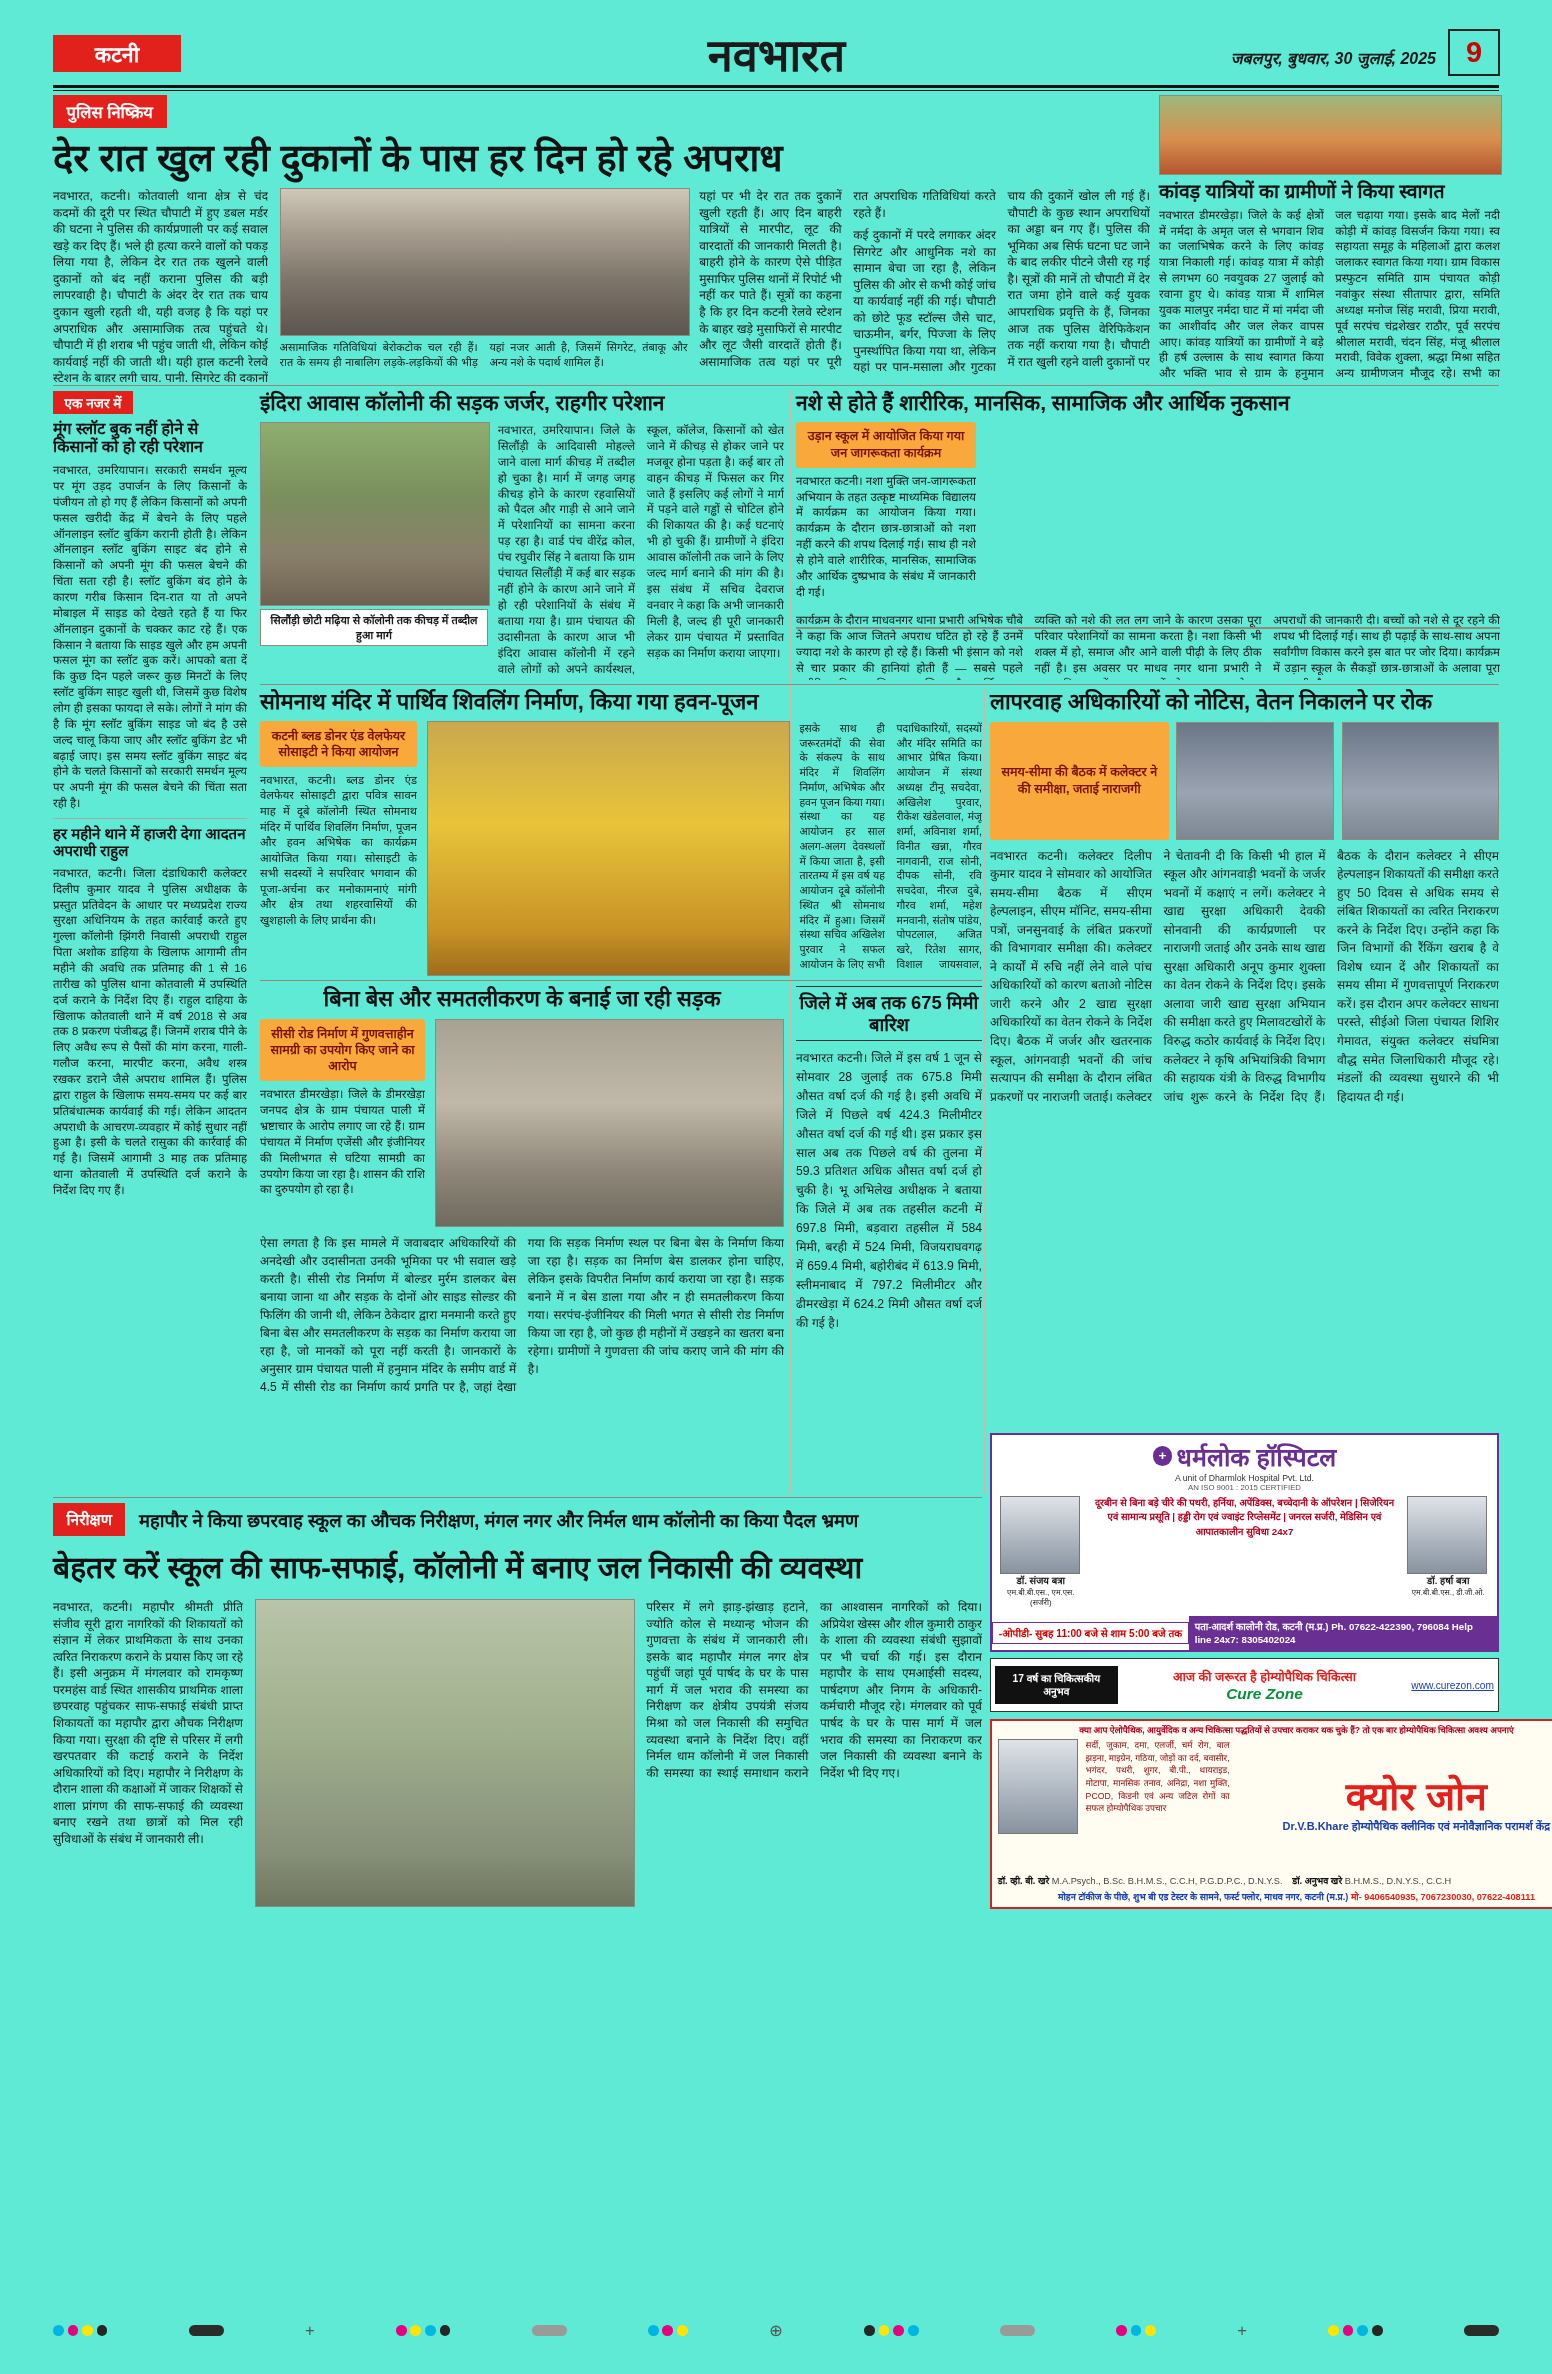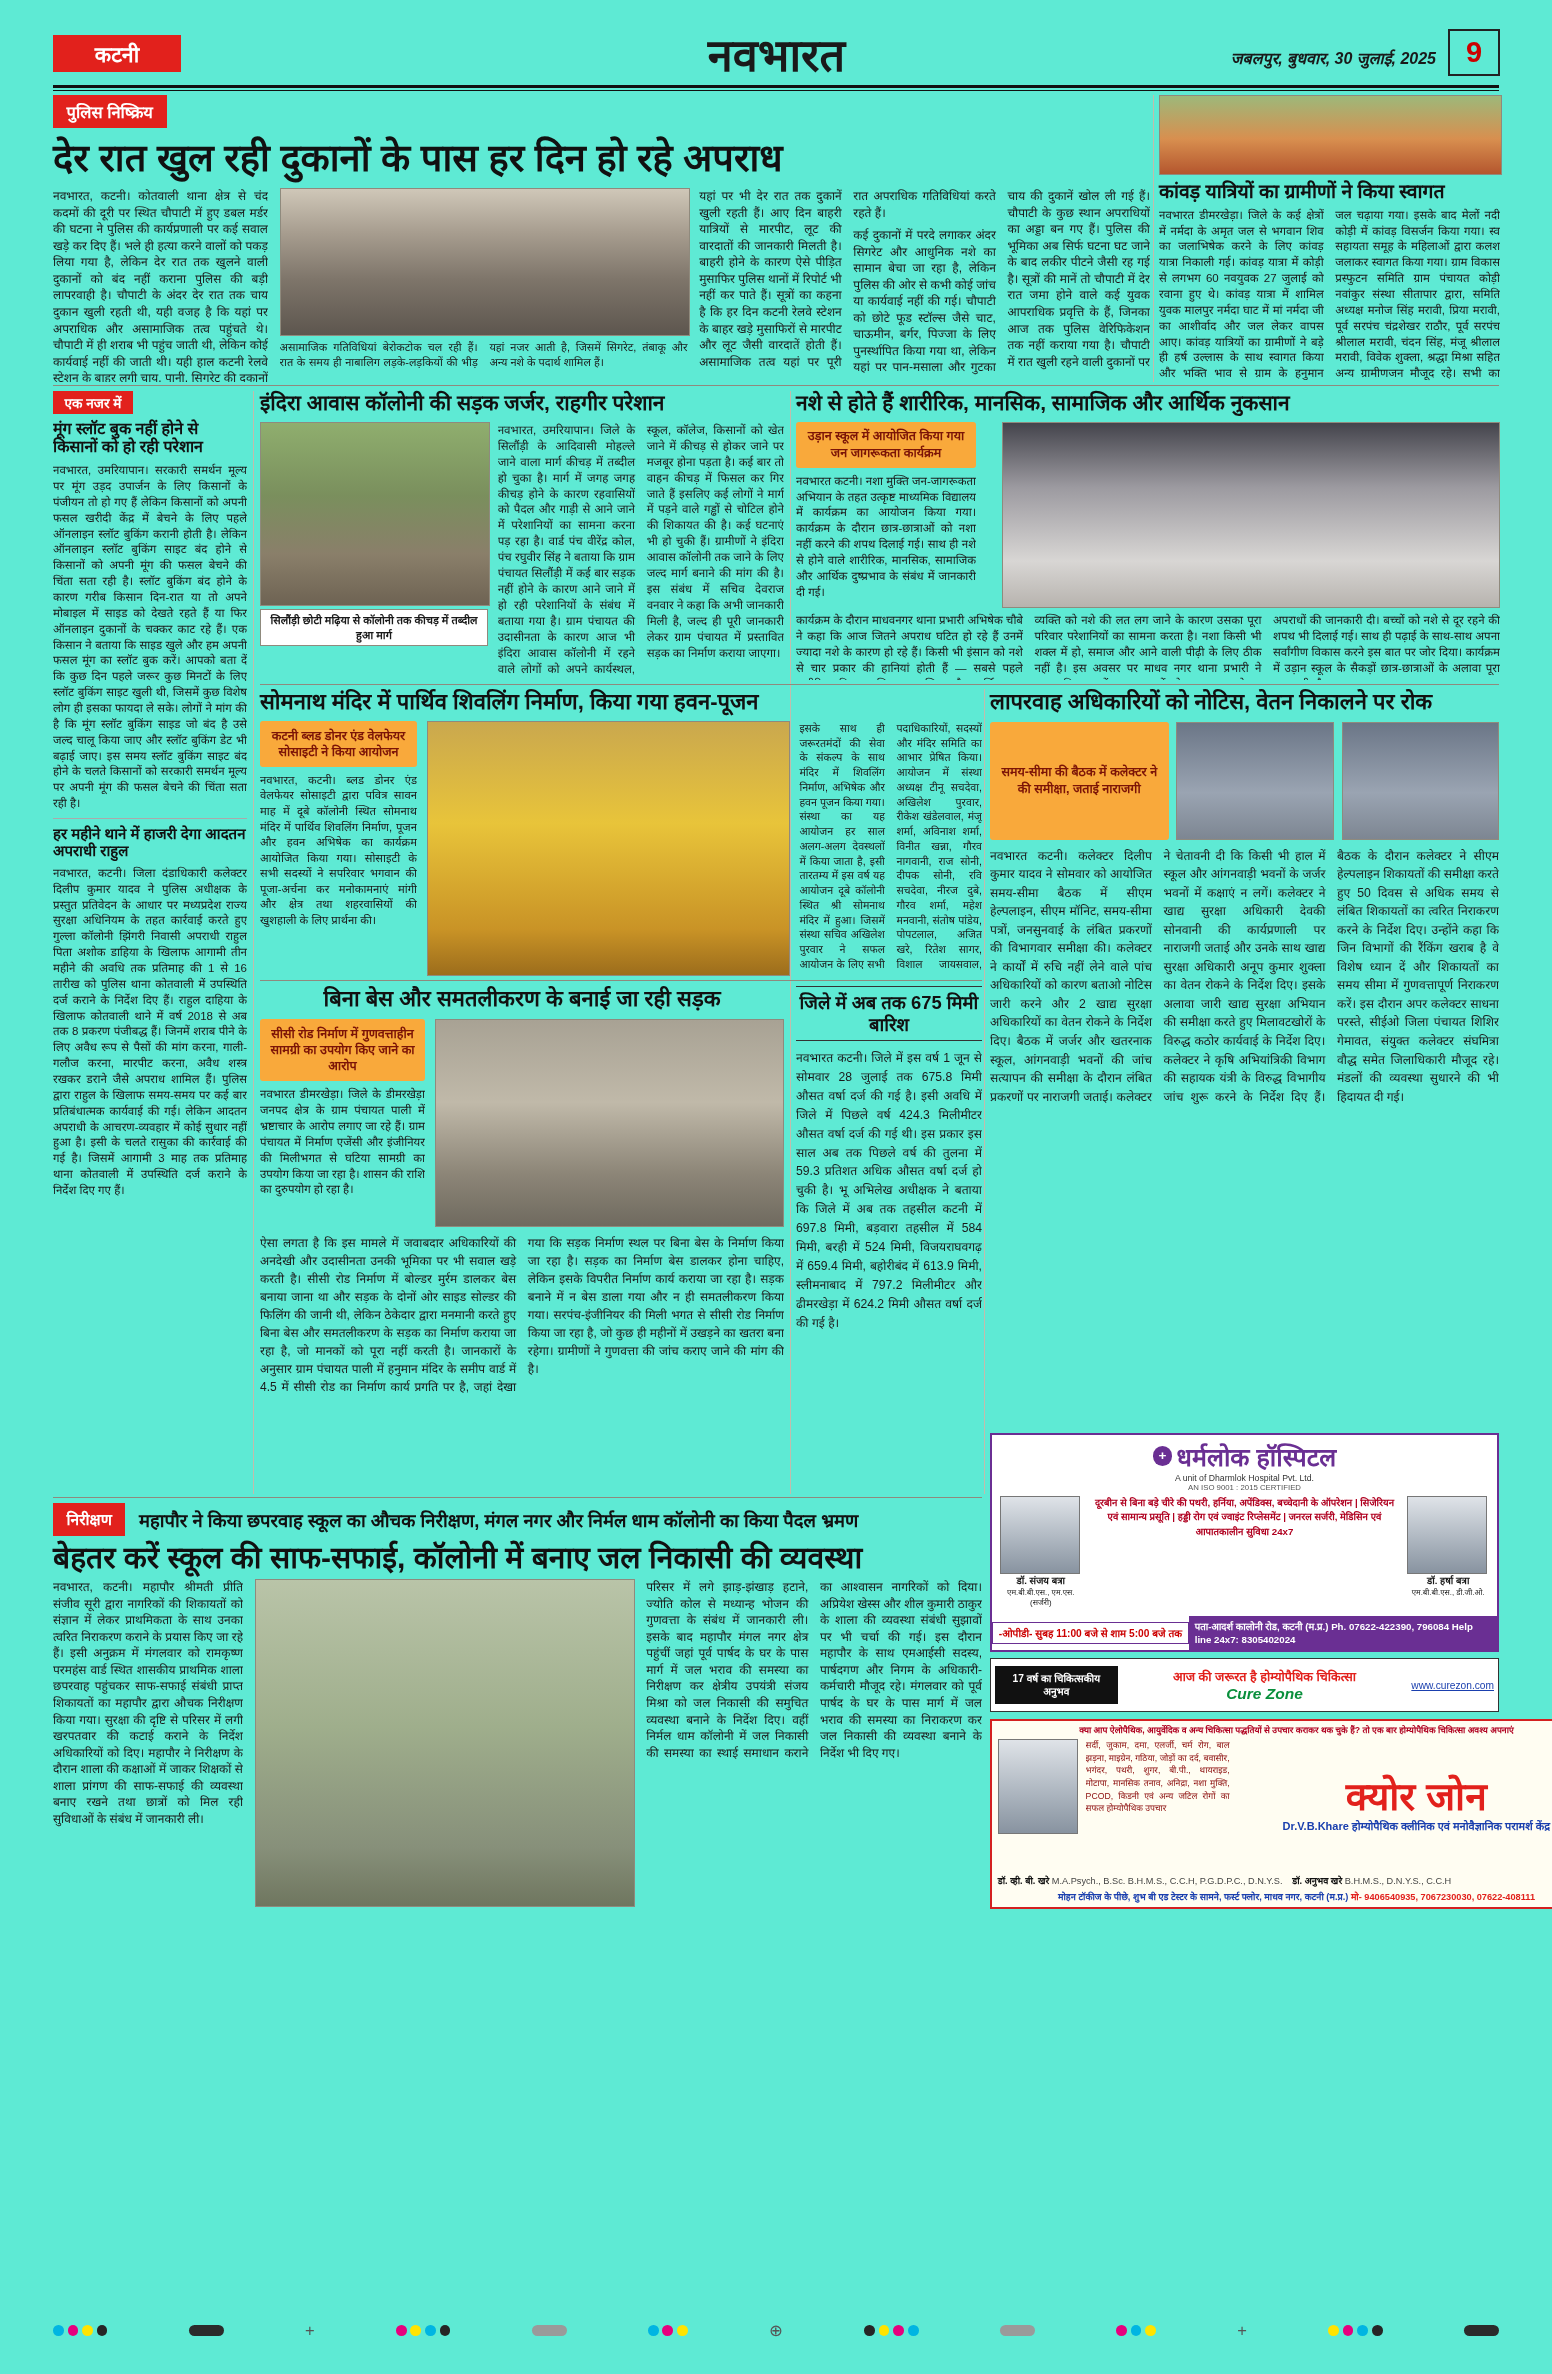--- a/index.html
+++ b/index.html
@@ -91,21 +91,21 @@
         <div class="ph ph-road" style="width:100%;height:182px;"></div>
         <div class="caption-box">सिलौंड़ी छोटी मढ़िया से कॉलोनी तक कीचड़ में तब्दील हुआ मार्ग</div>
       </div>
       <div class="bt cols-2" style="flex:1;font-size:11.6px;">नवभारत, उमरियापान। जिले के सिलौंड़ी के आदिवासी मोहल्ले जाने वाला मार्ग कीचड़ में तब्दील हो चुका है। मार्ग में जगह जगह कीचड़ होने के कारण रहवासियों को पैदल और गाड़ी से आने जाने में परेशानियों का सामना करना पड़ रहा है। वार्ड पंच वीरेंद्र कोल, पंच रघुवीर सिंह ने बताया कि ग्राम पंचायत सिलौंड़ी में कई बार सड़क नहीं होने के कारण आने जाने में हो रही परेशानियों के संबंध में बताया गया है। ग्राम पंचायत की उदासीनता के कारण आज भी इंदिरा आवास कॉलोनी में रहने वाले लोगों को अपने कार्यस्थल, स्कूल, कॉलेज, किसानों को खेत जाने में कीचड़ से होकर जाने पर मजबूर होना पड़ता है। कई बार तो वाहन कीचड़ में फिसल कर गिर जाते हैं इसलिए कई लोगों ने मार्ग में पड़ने वाले गड्ढों से चोटिल होने की शिकायत की है। कई घटनाएं भी हो चुकी हैं। ग्रामीणों ने इंदिरा आवास कॉलोनी तक जाने के लिए जल्द मार्ग बनाने की मांग की है। इस संबंध में सचिव देवराज वनवार ने कहा कि अभी जानकारी मिली है, जल्द ही पूरी जानकारी लेकर ग्राम पंचायत में प्रस्तावित सड़क का निर्माण कराया जाएगा।</div>
     </div>
   </div>
   <div class="b rule-v" style="left:790px;top:391px;height:1103px;"></div>
 
   <div class="b" style="left:796px;top:391px;width:704px;height:289px;display:flex;flex-direction:column;gap:5.8px;">
     <h2 class="hl" style="font-size:21px;">नशे से होते हैं शारीरिक, मानसिक, सामाजिक और आर्थिक नुकसान</h2>
-    <div style="display:flex;gap:26px;height:186px;">
+    <div style="display:flex;gap:26px;height:186px;flex-direction:column;">
       <div style="width:180px;flex:0 0 auto;display:flex;flex-direction:column;gap:5.8px;overflow:hidden;">
         <div class="note-box">उड़ान स्कूल में आयोजित किया गया जन जागरूकता कार्यक्रम</div>
         <div class="bt" style="font-size:11.5px;flex:1;">नवभारत कटनी। नशा मुक्ति जन-जागरूकता अभियान के तहत उत्कृष्ट माध्यमिक विद्यालय में कार्यक्रम का आयोजन किया गया। कार्यक्रम के दौरान छात्र-छात्राओं को नशा नहीं करने की शपथ दिलाई गई। साथ ही नशे से होने वाले शारीरिक, मानसिक, सामाजिक और आर्थिक दुष्प्रभाव के संबंध में जानकारी दी गई।</div>
       </div>
       <div class="ph ph-hall" style="flex:1;"></div>
     </div>
     <div class="bt cols-3" style="flex:1;font-size:11.5px;">कार्यक्रम के दौरान माधवनगर थाना प्रभारी अभिषेक चौबे ने कहा कि आज जितने अपराध घटित हो रहे हैं उनमें ज्यादा नशे के कारण हो रहे हैं। किसी भी इंसान को नशे से चार प्रकार की हानियां होती हैं — सबसे पहले शारीरिक, फिर मानसिक, सामाजिक और आर्थिक रूप से नशा व्यक्ति को पूरी तरह से तबाह कर देता है। एक व्यक्ति को नशे की लत लग जाने के कारण उसका पूरा परिवार परेशानियों का सामना करता है। नशा किसी भी शक्ल में हो, समाज और आने वाली पीढ़ी के लिए ठीक नहीं है। इस अवसर पर माधव नगर थाना प्रभारी ने उत्कृष्ट विद्यालय में छात्र-छात्राओं को जागरूक करते हुए नशे से होने वाले दुष्प्रभाव, महिला सुरक्षा और साइबर अपराधों की जानकारी दी। बच्चों को नशे से दूर रहने की शपथ भी दिलाई गई। साथ ही पढ़ाई के साथ-साथ अपना सर्वांगीण विकास करने इस बात पर जोर दिया। कार्यक्रम में उड़ान स्कूल के सैकड़ों छात्र-छात्राओं के अलावा पूरा स्टाफ भी मौजूद रहा।</div>
   </div>
 
   <div class="b rule-h" style="left:260px;top:684px;width:1239px;"></div>
@@ -211,21 +211,21 @@
       </div>
     </div>
     <div style="font-size:9.2px;font-weight:bold;color:#1a3fae;text-align:center;">
       <span>मोहन टॉकीज के पीछे, शुभ बी एड टेस्टर के सामने, फर्स्ट फ्लोर, माधव नगर, कटनी (म.प्र.)</span>
       <span style="color:#e2211c;">मो- 9406540935, 7067230030, 07622-408111</span>
     </div>
   </div>
 
   <div class="b rule-h" style="left:53px;top:1497px;width:929px;"></div>
 
-  <div class="b" style="left:53px;top:1503px;width:929px;height:404px;display:flex;flex-direction:column;gap:4px;">
+  <div class="b" style="left:53px;top:1503px;width:929px;height:404px;display:flex;flex-direction:column;gap:14px;">
     <div style="display:flex;align-items:center;gap:13.6px;">
       <span class="red-label" style="font-size:15.5px;height:27px;white-space:nowrap;">निरीक्षण</span>
       <div style="flex:1;font-weight:bold;font-size:18.4px;color:#111;">महापौर ने किया छपरवाह स्कूल का औचक निरीक्षण, मंगल नगर और निर्मल धाम कॉलोनी का किया पैदल भ्रमण</div>
     </div>
     <h1 class="hl" style="font-size:30px;">बेहतर करें स्कूल की साफ-सफाई, कॉलोनी में बनाए जल निकासी की व्यवस्था</h1>
     <div style="flex:1;display:flex;gap:11.6px;overflow:hidden;">
       <div class="bt" style="width:190px;flex:0 0 auto;font-size:12px;">नवभारत, कटनी। महापौर श्रीमती प्रीति संजीव सूरी द्वारा नागरिकों की शिकायतों को संज्ञान में लेकर प्राथमिकता के साथ उनका त्वरित निराकरण कराने के प्रयास किए जा रहे हैं। इसी अनुक्रम में मंगलवार को रामकृष्ण परमहंस वार्ड स्थित शासकीय प्राथमिक शाला छपरवाह पहुंचकर साफ-सफाई संबंधी प्राप्त शिकायतों का महापौर द्वारा औचक निरीक्षण किया गया। सुरक्षा की दृष्टि से परिसर में लगी खरपतवार की कटाई कराने के निर्देश अधिकारियों को दिए। महापौर ने निरीक्षण के दौरान शाला की कक्षाओं में जाकर शिक्षकों से शाला प्रांगण की साफ-सफाई की व्यवस्था बनाए रखने तथा छात्रों को मिल रही सुविधाओं के संबंध में जानकारी ली।</div>
       <div class="ph ph-walk" style="width:378px;flex:0 0 auto;"></div>
       <div class="bt cols-2" style="flex:1;font-size:12px;">परिसर में लगे झाड़-झंखाड़ हटाने, ज्योति कोल से मध्यान्ह भोजन की गुणवत्ता के संबंध में जानकारी ली। इसके बाद महापौर मंगल नगर क्षेत्र पहुंचीं जहां पूर्व पार्षद के घर के पास मार्ग में जल भराव की समस्या का निरीक्षण कर क्षेत्रीय उपयंत्री संजय मिश्रा को जल निकासी की समुचित व्यवस्था बनाने के निर्देश दिए। वहीं निर्मल धाम कॉलोनी में जल निकासी की समस्या का स्थाई समाधान कराने का आश्वासन नागरिकों को दिया। अप्रियेश खेस्स और शील कुमारी ठाकुर के शाला की व्यवस्था संबंधी सुझावों पर भी चर्चा की गई। इस दौरान महापौर के साथ एमआईसी सदस्य, पार्षदगण और निगम के अधिकारी-कर्मचारी मौजूद रहे। मंगलवार को पूर्व पार्षद के घर के पास मार्ग में जल भराव की समस्या का निराकरण कर जल निकासी की व्यवस्था बनाने के निर्देश भी दिए गए।</div>
     </div>

